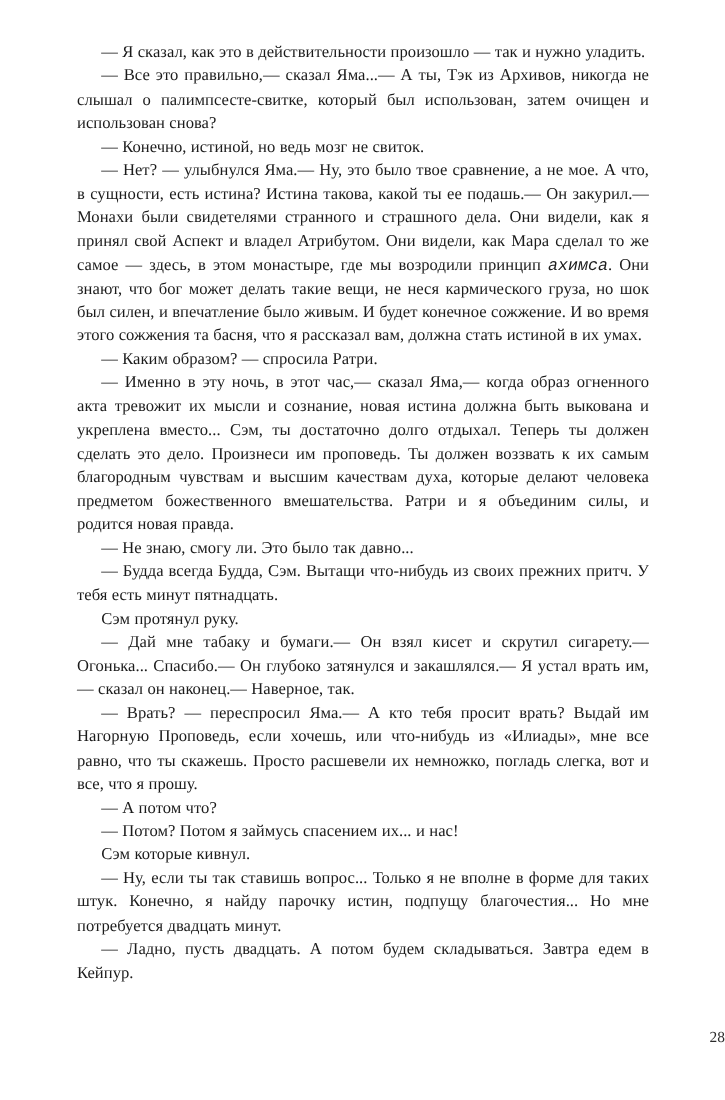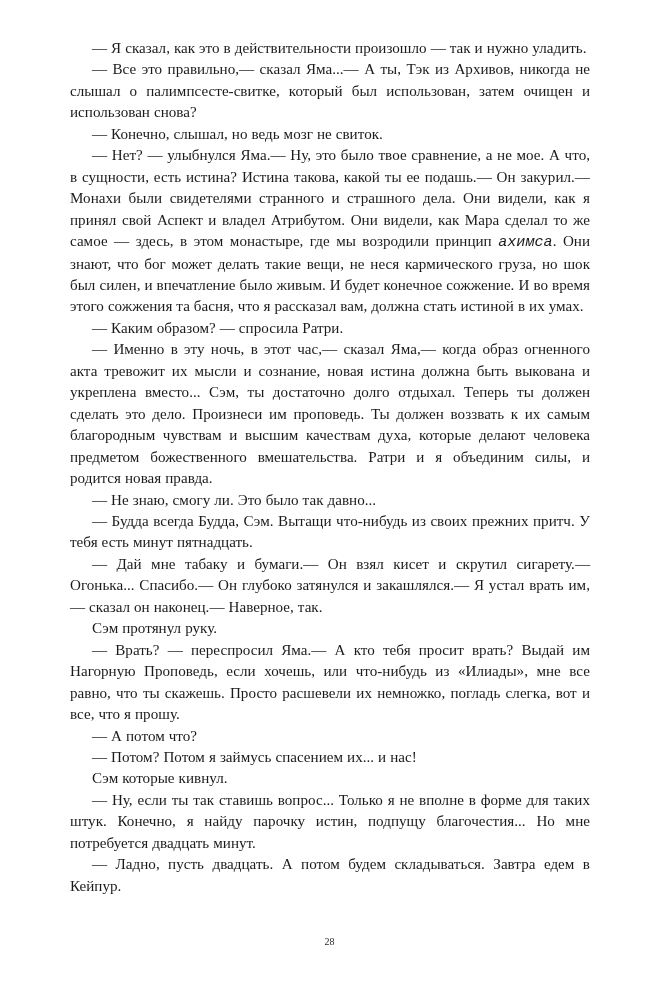--- a/index.html
+++ b/index.html
@@ -54,22 +54,22 @@
   .italic {
     font-style: italic;
     font-family: Liberation Mono, monospace;
   }
 
   .page-number {
     position: absolute;
     left: 0;
     right: 0;
     top: 936px;
-    text-align: center;
-    font-size: 10px;
+    text-align: right;
+    font-size: 14px;
     font-family: "Liberation Serif", "DejaVu Serif", serif;
     color: #2a2a2a;
   }
 
   
   .scan-tint {
     position: absolute;
     inset: 0;
     pointer-events: none;
     background: transparent;
@@ -77,30 +77,30 @@
 </style>
 </head>
 <body>
 
 <div class="page">
 
   <div class="text-block">
 
     <p class="para">— Я сказал, как это в действительности произошло — так и нужно уладить.</p>
     <p class="para">— Все это правильно,— сказал Яма...— А ты, Тэк из Архивов, никогда не слышал о палимпсесте-свитке, который был использован, затем очищен и использован снова?</p>
-    <p class="para">— Конечно, слышал, но ведь мозг не свиток.</p>
+    <p class="para">— Конечно, истиной, но ведь мозг не свиток.</p>
 
     <p class="para"><span>— Нет? — улыбнулся Яма.— Ну, это было твое сравнение, а не мое. А что, в сущности, есть истина? Истина такова, какой ты ее подашь.— Он закурил.— Монахи были свидетелями странного и страшного дела. Они видели, как я принял свой Аспект и владел Атрибутом. Они видели, как Мара сделал то же самое — здесь, в этом монастыре, где мы возродили принцип </span><span class="italic">ахимса</span><span>. Они знают, что бог может делать такие вещи, не неся кармического груза, но шок был силен, и впечатление было живым. И будет конечное сожжение. И во время этого сожжения та басня, что я рассказал вам, должна стать истиной в их умах.</span></p>
 
     <p class="para">— Каким образом? — спросила Ратри.</p>
     <p class="para">— Именно в эту ночь, в этот час,— сказал Яма,— когда образ огненного акта тревожит их мысли и сознание, новая истина должна быть выкована и укреплена вместо... Сэм, ты достаточно долго отдыхал. Теперь ты должен сделать это дело. Произнеси им проповедь. Ты должен воззвать к их самым благородным чувствам и высшим качествам духа, которые делают человека предметом божественного вмешательства. Ратри и я объединим силы, и родится новая правда.</p>
     <p class="para">— Не знаю, смогу ли. Это было так давно...</p>
     <p class="para">— Будда всегда Будда, Сэм. Вытащи что-нибудь из своих прежних притч. У тебя есть минут пятнадцать.</p>
+    <p class="para">Сэм протянул руку.</p>
     <p class="para">— Дай мне табаку и бумаги.— Он взял кисет и скрутил сигарету.— Огонька... Спасибо.— Он глубоко затянулся и закашлялся.— Я устал врать им,— сказал он наконец.— Наверное, так.</p>
-    <p class="para">Сэм протянул руку.</p>
     <p class="para">— Врать? — переспросил Яма.— А кто тебя просит врать? Выдай им Нагорную Проповедь, если хочешь, или что-нибудь из «Илиады», мне все равно, что ты скажешь. Просто расшевели их немножко, погладь слегка, вот и все, что я прошу.</p>
     <p class="para">— А потом что?</p>
     <p class="para">— Потом? Потом я займусь спасением их... и нас!</p>
     <p class="para">Сэм которые кивнул.</p>
     <p class="para">— Ну, если ты так ставишь вопрос... Только я не вполне в форме для таких штук. Конечно, я найду парочку истин, подпущу благочестия... Но мне потребуется двадцать минут.</p>
     <p class="para">— Ладно, пусть двадцать. А потом будем складываться. Завтра едем в Кейпур.</p>
 
   </div>
 
   <div class="page-number">28</div>

